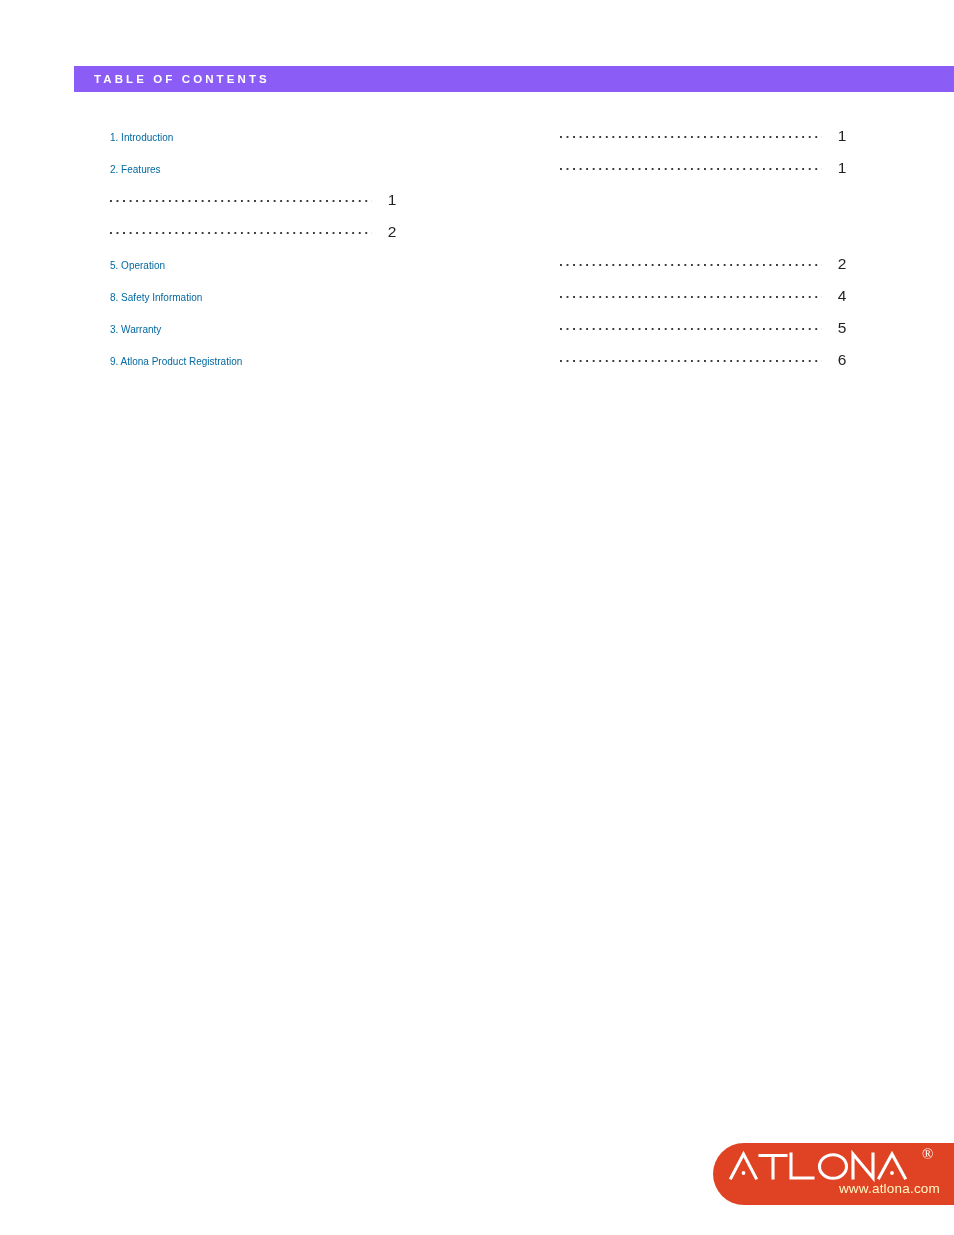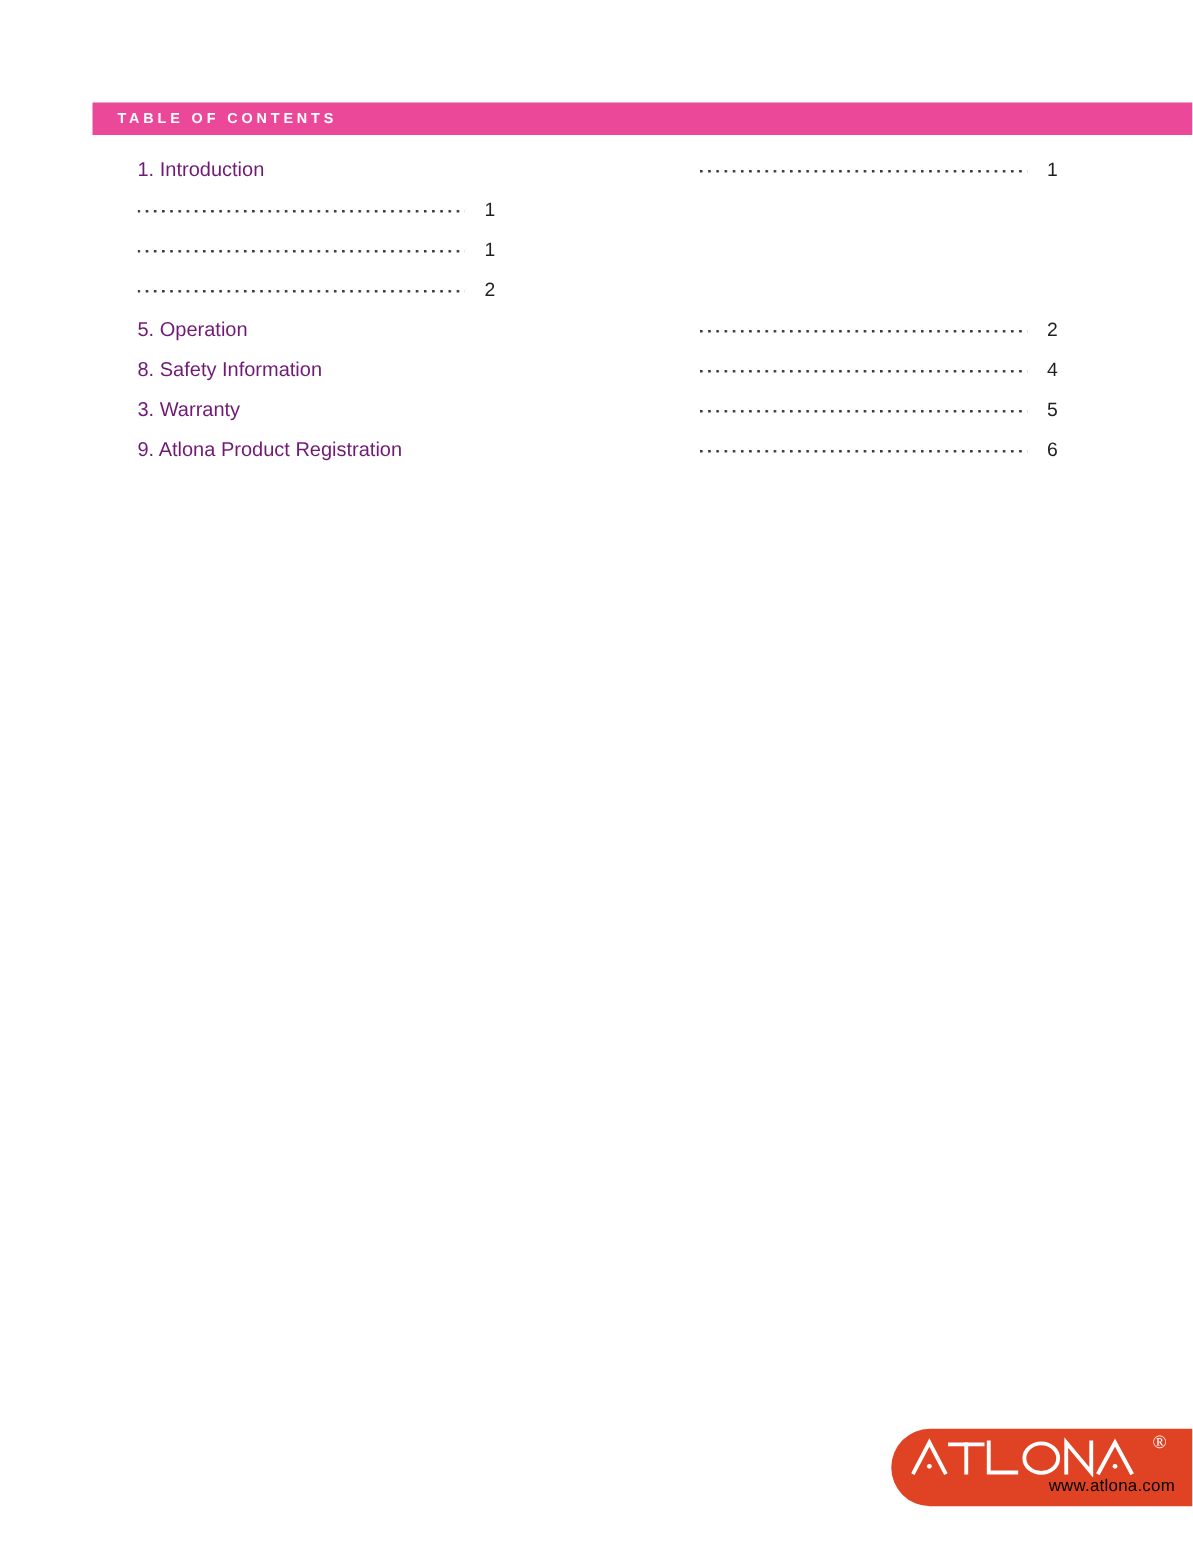--- a/index.html
+++ b/index.html
@@ -12,24 +12,24 @@
     background: #ffffff;
     font-family: "Liberation Sans", sans-serif;
     position: relative;
     overflow: hidden;
   }
 
   
   .section-header {
     position: absolute;
     left: 74px;
-    top: 82px;
+    top: 66px;
     width: 880px;
     height: 26px;
-    background: #ec4899;
+    background: #8b5cf6;
     display: flex;
     align-items: center;
   }
   .section-header-title {
     color: #ffffff;
     font-size: 11.5px;
     font-weight: bold;
     letter-spacing: 3.1px;
     padding-left: 20px;
     white-space: nowrap;
@@ -42,22 +42,22 @@
     left: 110px;
     top: 126px;
     width: 760px;
   }
   .toc-row {
     display: flex;
     align-items: baseline;
     height: 32px;
   }
   .toc-label {
-    color: #701a75;
-    font-size: 16px;
+    color: #0369a1;
+    font-size: 10px;
     white-space: nowrap;
     flex: 0 0 auto;
     width: 450px;
   }
   .toc-leader {
     flex: 0 0 auto;
     width: 262px;
     position: relative;
     height: 15px;
     overflow: hidden;
@@ -105,21 +105,21 @@
     top: 4px;
     color: #ffffff;
     font-size: 15px;
     line-height: 1;
     font-family: "Liberation Serif", serif;
   }
   .logo-url {
     position: absolute;
     right: 14px;
     top: 38px;
-    color: #000000;
+    color: #fef9c3;
     font-size: 13.5px;
     letter-spacing: 0.2px;
     white-space: nowrap;
   }
 </style>
 </head>
 <body>
 
 <div class="section-header">
   <div class="section-header-title">TABLE OF CONTENTS</div>
@@ -127,20 +127,21 @@
 
 <div class="toc">
 
   <div class="toc-row">
     <span class="toc-label">1. Introduction</span>
     <span class="toc-leader"></span>
     <span class="toc-page">1</span>
   </div>
 
   <div class="toc-row">
+    <span class="toc-label">2. Features</span>
     <span class="toc-leader"></span>
     <span class="toc-page">1</span>
   </div>
 
   <div class="toc-row">
     <span class="toc-leader"></span>
     <span class="toc-page">1</span>
   </div>
 
   <div class="toc-row">

